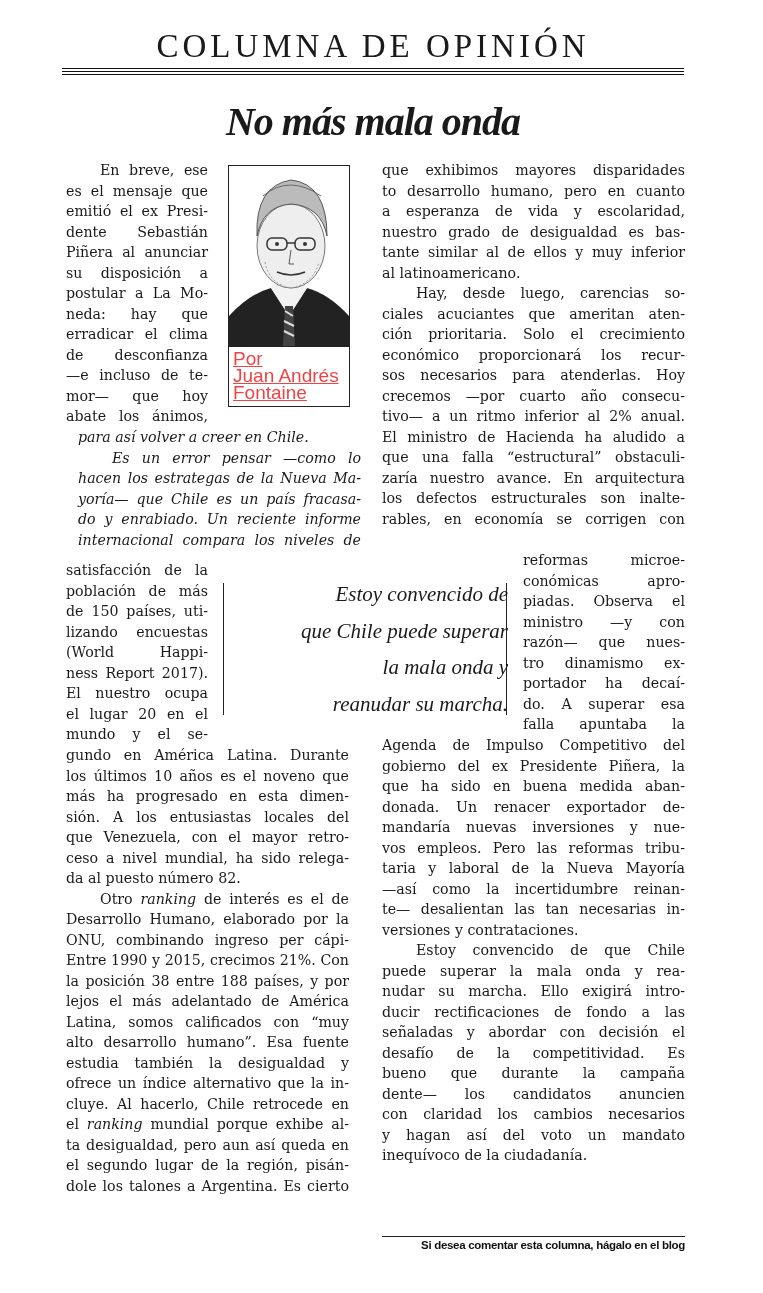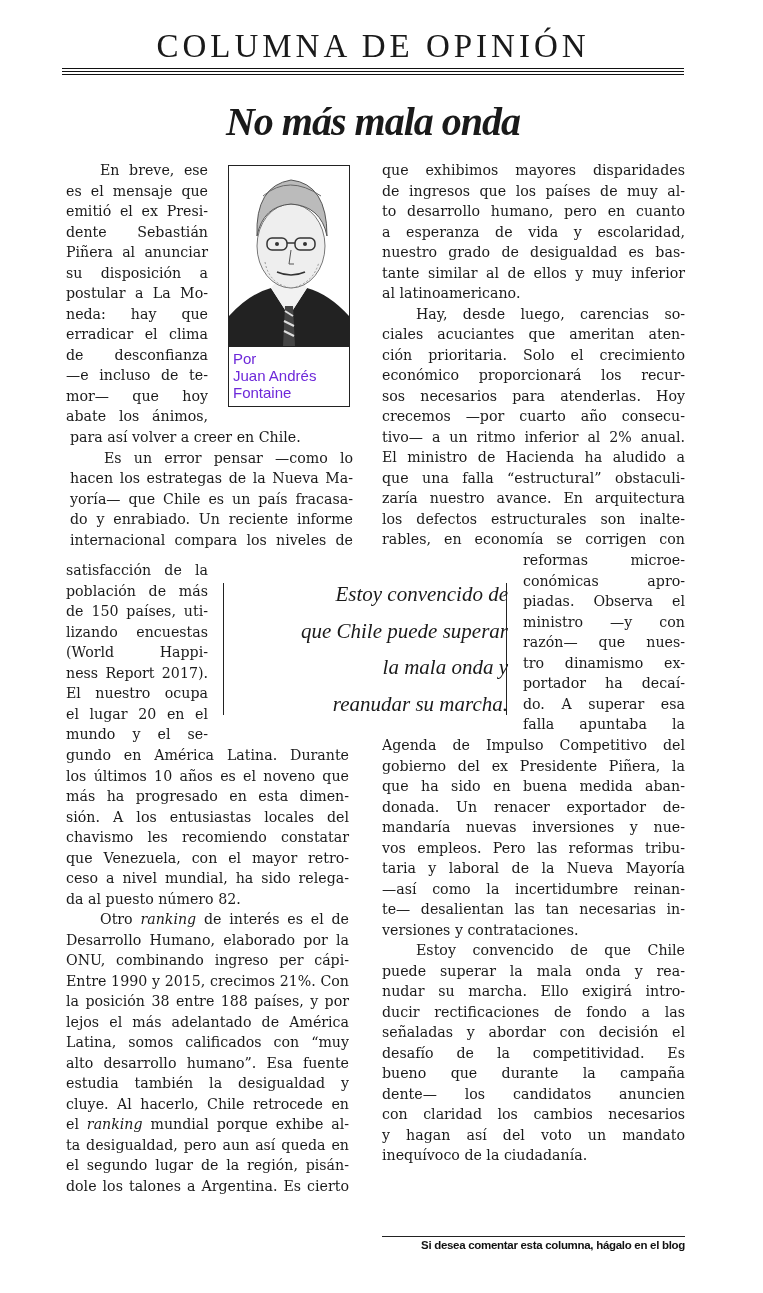--- a/index.html
+++ b/index.html
@@ -9,21 +9,21 @@
     .rule { position: absolute; left: 62px; width: 622px; height: 1px; background: #111; }
     .headline { position: absolute; left: 62px; width: 622px; top: 92px; text-align: center;
       font-family: "Liberation Serif", serif; font-style: italic; font-size: 40px; line-height: 60px; letter-spacing: -1px; }
     .text { position: absolute; font-family: "DejaVu Serif", serif; font-size: 14.2px; line-height: 20.5px; color: #1a1a1a; }
     .text .l { display: block; height: 20.5px; white-space: nowrap; text-align: justify; text-align-last: justify; }
     .text .l.last { text-align-last: left; }
     .text .l.ind { padding-left: 34px; }
     .text i { font-style: italic; }
     .photo-box { position: absolute; left: 228px; top: 165px; width: 120px; height: 240px; border: 1px solid #222; background: #fff; }
     .photo { position: absolute; left: 0; top: 0; width: 120px; height: 180px; overflow: hidden; border-bottom: 1px solid #222; }
-    .byline { position: absolute; left: 4px; top: 184px; font-family: "Liberation Sans", sans-serif; font-size: 15px; line-height: 17px; color: #6d28d9; }
+    .byline { position: absolute; left: 4px; top: 184px; font-family: "Liberation Sans", sans-serif; font-size: 19px; line-height: 17px; color: #ef4444; text-decoration: underline; }
     .pull { position: absolute; left: 223px; width: 285px; top: 576px; text-align: right;
       font-family: "Liberation Serif", serif; font-style: italic; font-size: 21px; line-height: 36.5px; color: #1a1a1a; }
     .vline { position: absolute; width: 1px; background: #222; }
     .footer-rule { position: absolute; left: 382px; top: 1236px; width: 303px; height: 1px; background: #222; }
     .footer { position: absolute; left: 382px; width: 303px; top: 1239px; text-align: right;
       font-family: "Liberation Sans", sans-serif; font-weight: bold; font-size: 11.5px; letter-spacing: -0.3px; color: #111; }
   </style>
 </head>
 <body>
 
@@ -69,21 +69,21 @@
     <span class="l">Piñera al anunciar</span>
     <span class="l">su disposición a</span>
     <span class="l">postular a La Mo-</span>
     <span class="l">neda: hay que</span>
     <span class="l">erradicar el clima</span>
     <span class="l">de desconfianza</span>
     <span class="l">—e incluso de te-</span>
     <span class="l">mor— que hoy</span>
     <span class="l">abate los ánimos,</span>
   </div>
-<div class="text" id="c1fa" style="left:70px; top:427px; width:283px;">
+<div class="text" id="c1fa" style="left:78px; top:427px; width:283px;font-style:italic;">
     <span class="l last">para así volver a creer en Chile.</span>
     <span class="l ind">Es un error pensar —como lo</span>
     <span class="l">hacen los estrategas de la Nueva Ma-</span>
     <span class="l">yoría— que Chile es un país fracasa-</span>
     <span class="l">do y enrabiado. Un reciente informe</span>
     <span class="l">internacional compara los niveles de</span>
   </div>
 <div class="text" id="c1n" style="left:66px; top:560px; width:142px;">
     <span class="l">satisfacción de la</span>
     <span class="l">población de más</span>
@@ -93,52 +93,51 @@
     <span class="l">ness Report 2017).</span>
     <span class="l">El nuestro ocupa</span>
     <span class="l">el lugar 20 en el</span>
     <span class="l">mundo y el se-</span>
   </div>
 <div class="text" id="c1fb" style="left:66px; top:745px; width:283px;">
     <span class="l">gundo en América Latina. Durante</span>
     <span class="l">los últimos 10 años es el noveno que</span>
     <span class="l">más ha progresado en esta dimen-</span>
     <span class="l">sión. A los entusiastas locales del</span>
-    <span class="l">chavismo les recomiendo constatar</span>
     <span class="l">que Venezuela, con el mayor retro-</span>
     <span class="l">ceso a nivel mundial, ha sido relega-</span>
     <span class="l last">da al puesto número 82.</span>
     <span class="l ind">Otro <i>ranking</i> de interés es el de</span>
     <span class="l">Desarrollo Humano, elaborado por la</span>
     <span class="l">ONU, combinando ingreso per cápi-</span>
     <span class="l">Entre 1990 y 2015, crecimos 21%. Con</span>
     <span class="l">la posición 38 entre 188 países, y por</span>
     <span class="l">lejos el más adelantado de América</span>
     <span class="l">Latina, somos calificados con “muy</span>
     <span class="l">alto desarrollo humano”. Esa fuente</span>
     <span class="l">estudia también la desigualdad y</span>
+    <span class="l">ofrece un índice alternativo que la in-</span>
     <span class="l">cluye. Al hacerlo, Chile retrocede en</span>
     <span class="l">el <i>ranking</i> mundial porque exhibe al-</span>
     <span class="l">ta desigualdad, pero aun así queda en</span>
     <span class="l">el segundo lugar de la región, pisán-</span>
     <span class="l">dole los talones a Argentina. Es cierto</span>
   </div>
 
 <div class="vline" style="left:223px; top:583px; height:132px;"></div>
 <div class="vline" style="left:506px; top:583px; height:132px;"></div>
 <div class="pull" id="pull">
     <div>Estoy convencido de</div>
     <div>que Chile puede superar</div>
     <div>la mala onda y</div>
     <div>reanudar su marcha.</div>
   </div>
 
 <div class="text" id="c2fa" style="left:382px; top:160px; width:303px;">
     <span class="l">que exhibimos mayores disparidades</span>
-    <span class="l">de ingresos que los países de muy al-</span>
     <span class="l">to desarrollo humano, pero en cuanto</span>
     <span class="l">a esperanza de vida y escolaridad,</span>
     <span class="l">nuestro grado de desigualdad es bas-</span>
     <span class="l">tante similar al de ellos y muy inferior</span>
     <span class="l last">al latinoamericano.</span>
     <span class="l ind">Hay, desde luego, carencias so-</span>
     <span class="l">ciales acuciantes que ameritan aten-</span>
     <span class="l">ción prioritaria. Solo el crecimiento</span>
     <span class="l">económico proporcionará los recur-</span>
     <span class="l">sos necesarios para atenderlas. Hoy</span>

